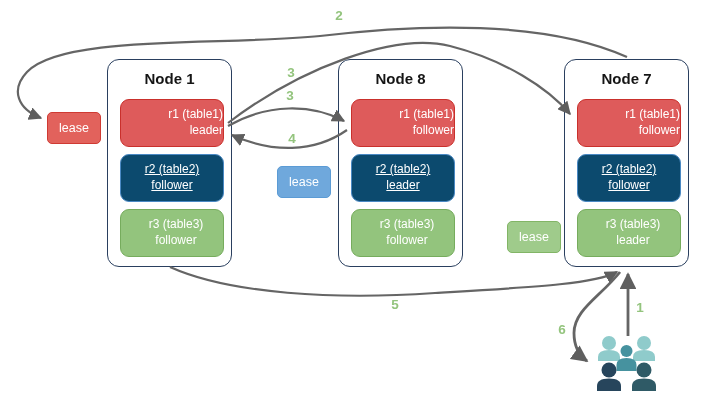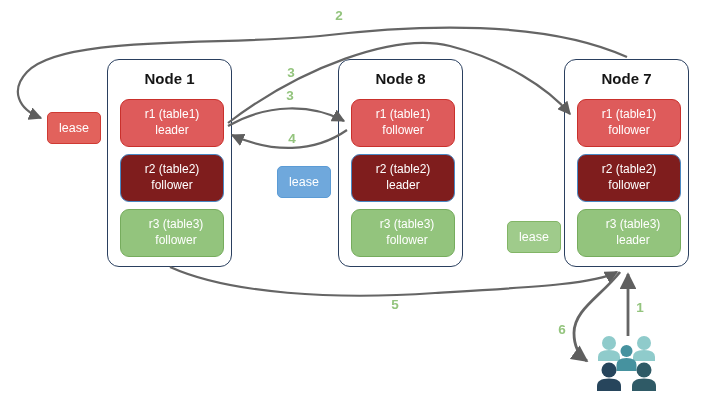--- a/index.html
+++ b/index.html
@@ -14,22 +14,22 @@
   }
   .node-title{
     text-align:center;margin-top:10px;font-size:15px;font-weight:bold;color:#151515;
   }
   .replica{
     position:absolute;left:12px;width:104px;height:48px;box-sizing:border-box;
     border-radius:9px;color:#ffffff;font-size:12px;line-height:1.3;
     display:flex;flex-direction:column;align-items:center;justify-content:center;
     text-align:center;
   }
-  .replica.r-red  {background:#de5b5b;border:1.8px solid #c9302c;}
-  .replica.r-blue {background:#7f1d1d;border:1.8px solid #4a89c4;}
+  .replica.r-red  {background:#de5b5b;border:1.8px solid #c9302c;align-items:flex-end;}
+  .replica.r-blue {background:#0c4a6e;border:1.8px solid #4a89c4;text-decoration:underline;}
   .replica.r-green{background:#93c47d;border:1.8px solid #76ac5d;}
   .slot0{top:39px;} .slot1{top:94px;} .slot2{top:149px;padding-left:8px;}
   
   .lease{
     position:absolute;width:54px;height:32px;box-sizing:border-box;border-radius:5px;
     color:#ffffff;font-size:12.5px;display:flex;align-items:center;justify-content:center;
     z-index:2;
   }
   .lease.l-red  {left:47px;top:112px;background:#e2625c;border:1.8px solid #cf3a33;}
   .lease.l-blue {left:277px;top:166px;background:#6fa8dc;border:1.8px solid #5b9bd5;}

